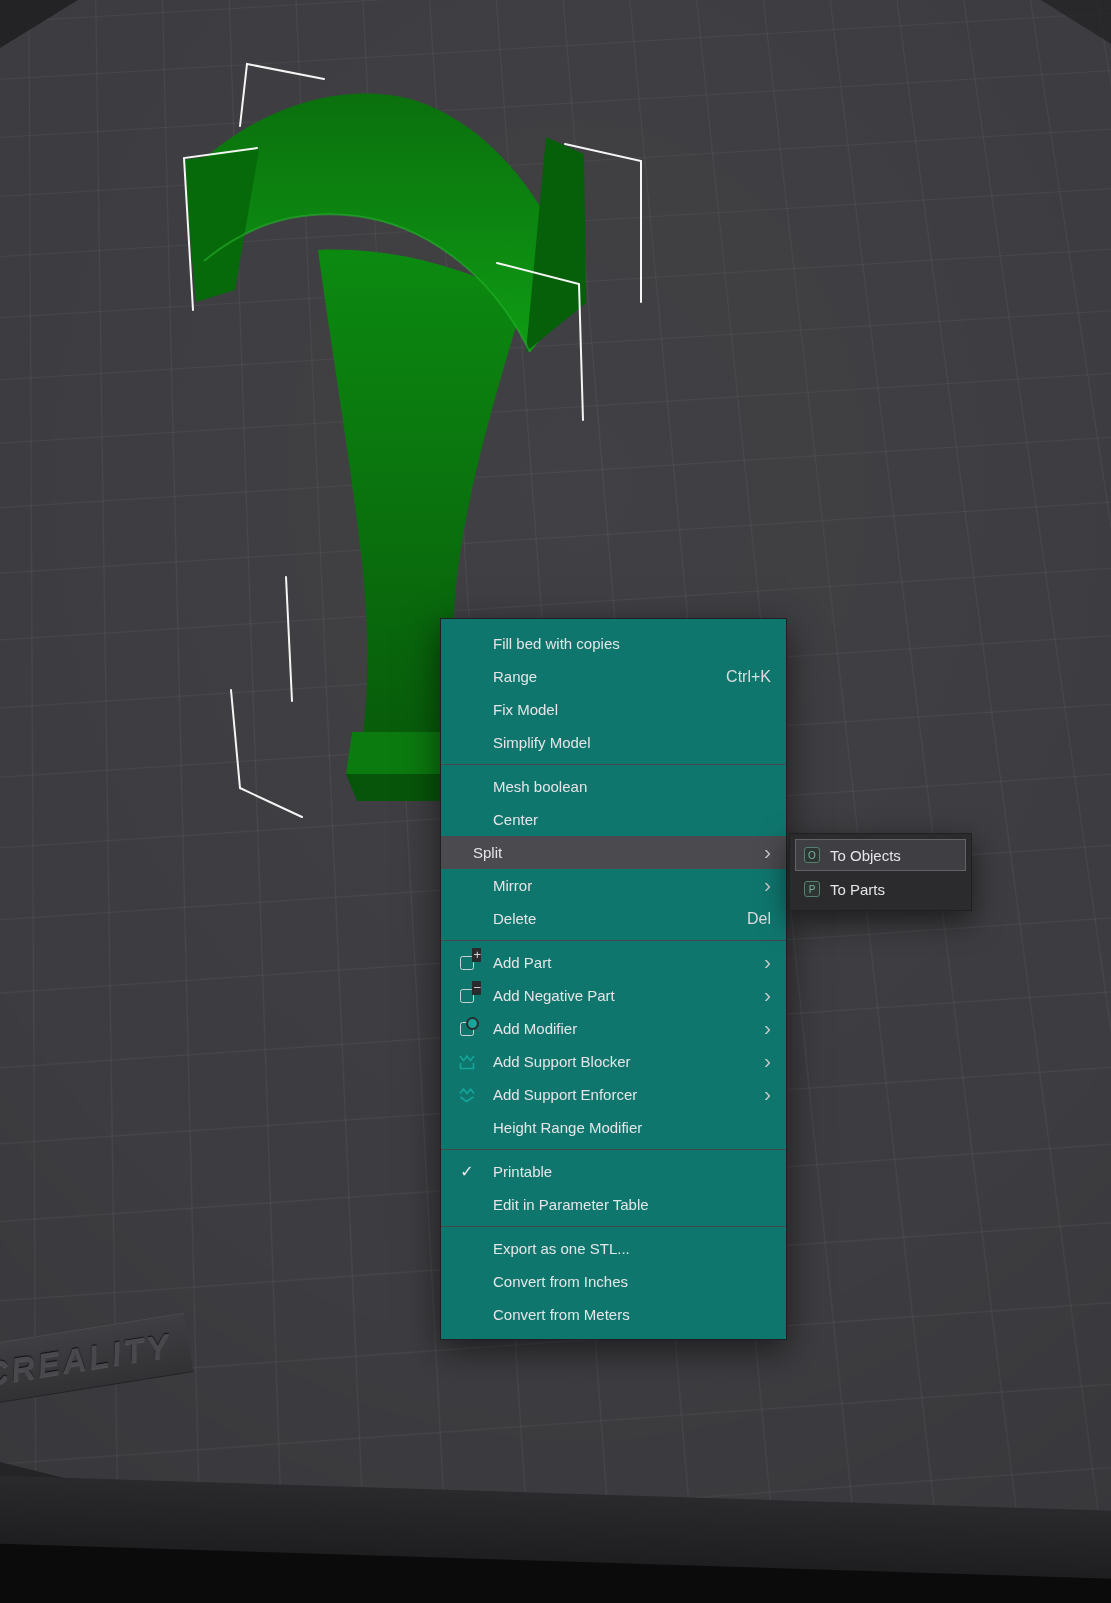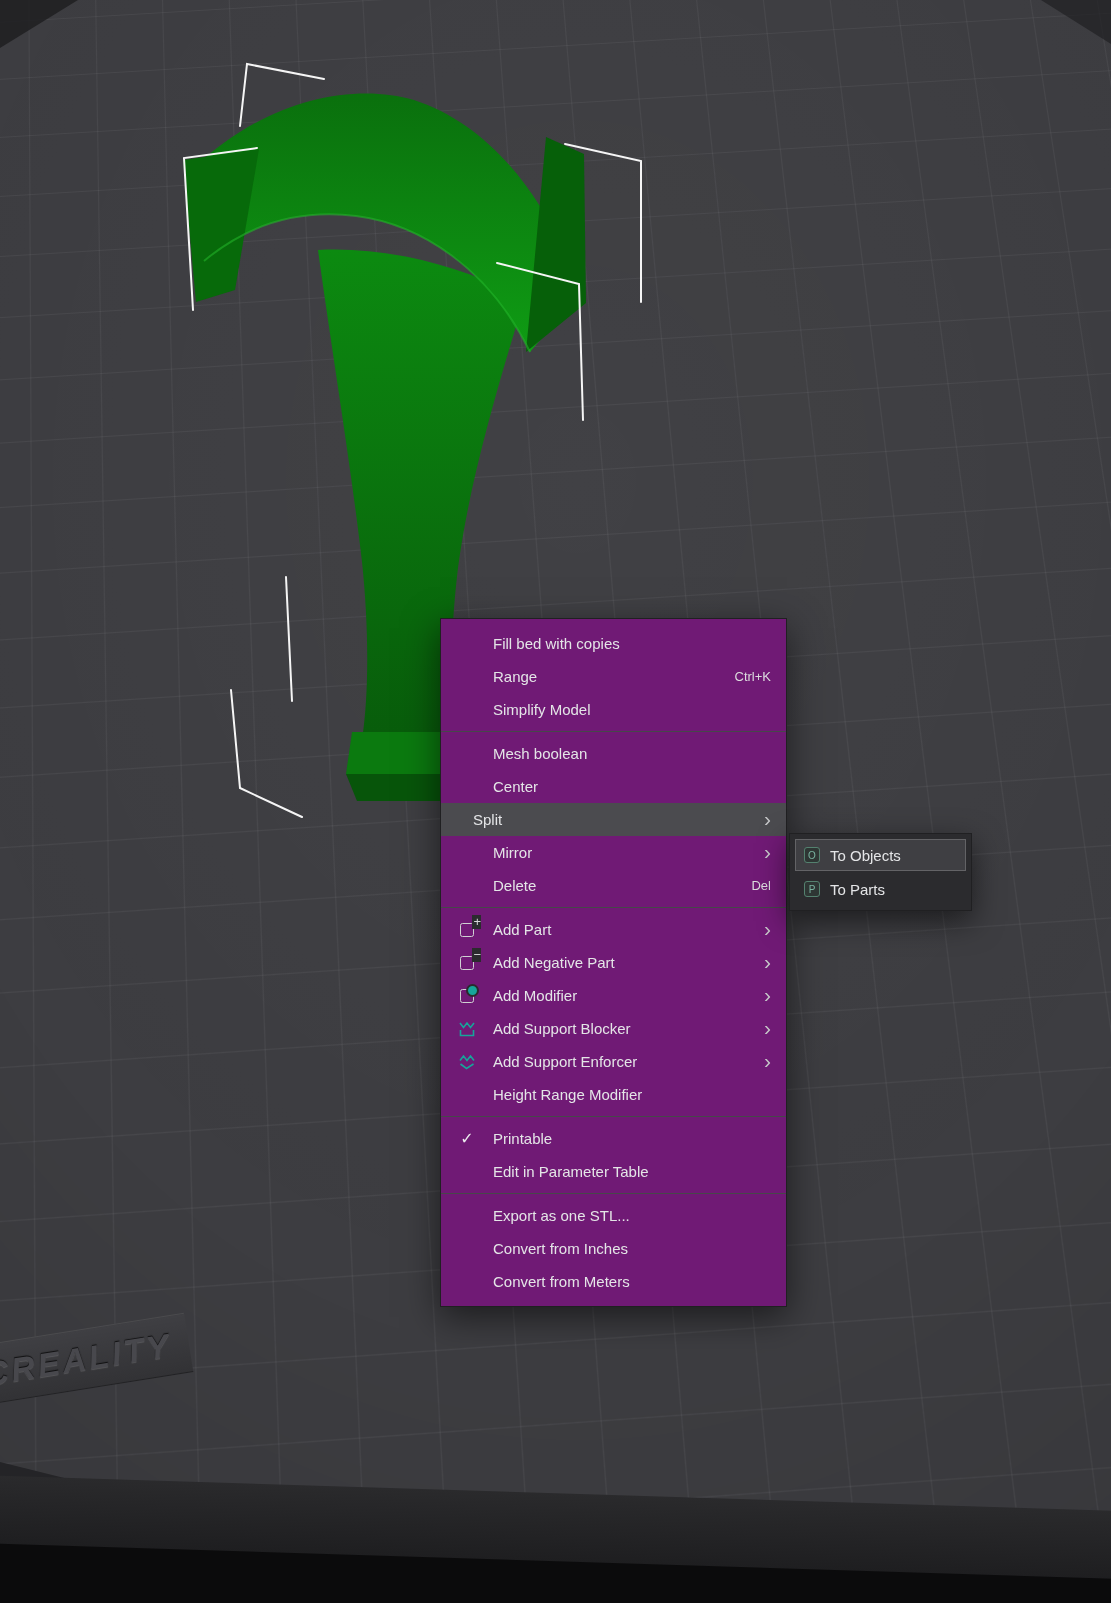--- a/index.html
+++ b/index.html
@@ -48,28 +48,28 @@
   .brand{
     font-size:33px;font-weight:bold;letter-spacing:3px;font-style:italic;
     color:#48484d;
     text-shadow:0 -1px 1px rgba(0,0,0,0.75), 0 1px 1px rgba(255,255,255,0.16);
     white-space:nowrap;
   }
 
   
   .menu{
     position:absolute;left:440px;top:618px;width:347px;
-    background:#701a75;border:1px solid #202022;
+    background:#0f766e;border:1px solid #202022;
     box-shadow:0 10px 34px rgba(0,0,0,0.55);
     padding:8px 0;z-index:10;box-sizing:border-box;
   }
   .mi{position:relative;display:flex;align-items:center;height:33px;padding:0 15px 0 52px;color:#e4e5e7;font-size:15px;cursor:default;}
   .mi.hl{background:#4b4b4f;padding-left:32px;}
   .mi-label{white-space:nowrap;}
-  .mi-shortcut{margin-left:auto;color:#dcdcde;font-size:13px;}
+  .mi-shortcut{margin-left:auto;color:#dcdcde;font-size:16px;}
   .mi-arrow{margin-left:auto;color:#c6c7c9;font-size:21px;line-height:1;transform:translateY(-1px);}
   .mi-iconwrap{position:absolute;left:12px;top:0;width:28px;height:33px;display:flex;align-items:center;justify-content:center;}
   .sep{height:1px;background:#47474a;margin:5px 0;}
 
   .bx{width:12px;height:12px;border:1.6px solid #cfd0d3;border-radius:2.5px;position:relative;}
   .bx .badge{position:absolute;top:-9px;right:-8px;font-size:13px;color:#d8d9db;background:#2b2b2e;line-height:1;padding:0 0 1px 1px;}
   .bx .dot{position:absolute;top:-6px;right:-6px;width:9px;height:9px;border-radius:50%;background:#16a59a;border:2px solid #2b2b2e;}
   .check{color:#ececee;font-size:16px;}
 
   
@@ -135,20 +135,23 @@
 
   <div class="menu">
     <div class="mi">
       <span class="mi-label">Fill bed with copies</span>
     </div>
     <div class="mi">
       <span class="mi-label">Range</span>
       <span class="mi-shortcut">Ctrl+K</span>
     </div>
     <div class="mi">
+      <span class="mi-label">Fix Model</span>
+    </div>
+    <div class="mi">
       <span class="mi-label">Simplify Model</span>
     </div>
 
     <div class="sep"></div>
 
     <div class="mi">
       <span class="mi-label">Mesh boolean</span>
     </div>
     <div class="mi">
       <span class="mi-label">Center</span>

